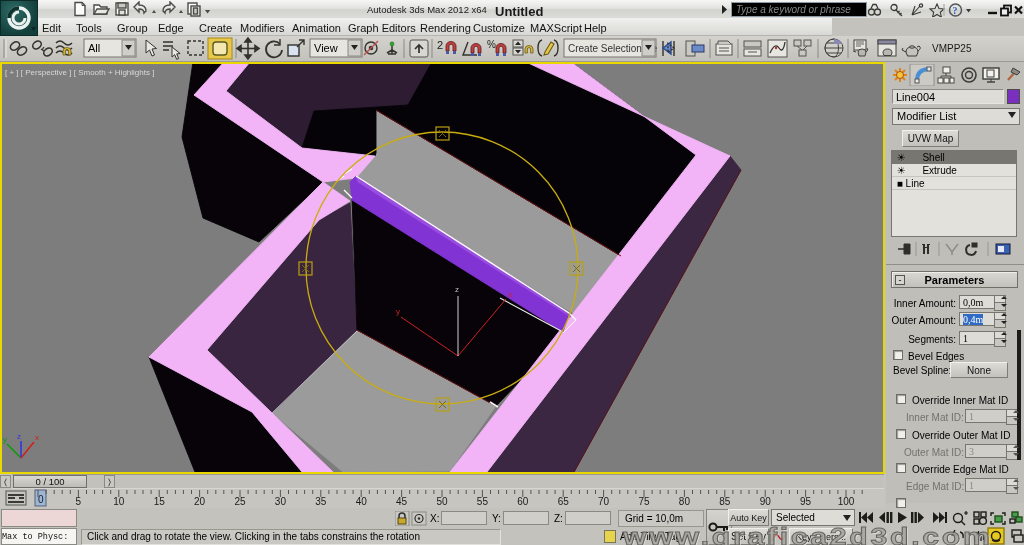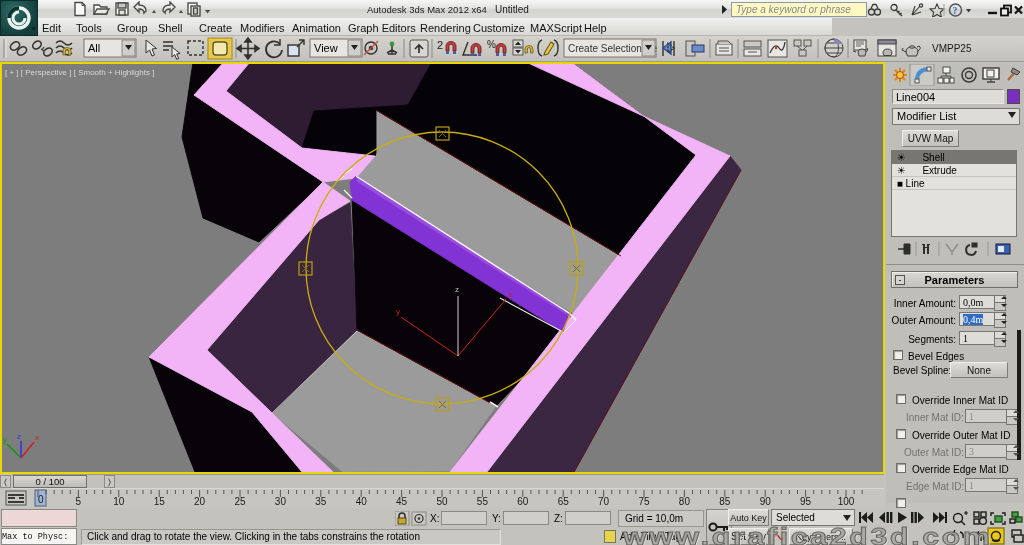--- a/index.html
+++ b/index.html
@@ -8,22 +8,22 @@
 #app { position:absolute; left:0; top:0; width:1024px; height:545px; }
 .abs { position:absolute; }
 
 
 #titlebar { left:0; top:0; width:1024px; height:18px;
   background:linear-gradient(#f6f6f4 0%, #e3e3e0 45%, #d2d2ce 55%, #dcdcd8 100%); }
 #logo { left:0; top:0; width:38px; height:36px;
   background:radial-gradient(circle at 35% 30%, #2e6b66, #133f3c 70%); border:1px solid #0b2a28; z-index:5;}
 #qat { left:72px; top:1px; height:16px; color:#444; }
 #title-text { left:367px; top:4px; font-size:9.5px; color:#1a1a1a; }
-#untitled { left:495px; top:4px; font-size:10px; color:#1a1a1a; }
-#searchbox { left:731px; top:2px; width:136px; height:15px; background:#fef9c3; border:1px solid #8e9aa5;
+#untitled { left:495px; top:4px; font-size:13px; color:#1a1a1a;font-weight:bold; }
+#searchbox { left:731px; top:2px; width:136px; height:15px; background:#000000; border:1px solid #8e9aa5;
   font-style:italic; color:#888; font-size:10px; padding:1px 0 0 4px; }
 
 
 #menubar { left:0; top:18px; width:832px; height:18px;
   background:linear-gradient(#f0f0ee, #d8d8d4); border-bottom:1px solid #b4b4b0; }
 .menu-item { position:absolute; top:4px; font-size:11px; color:#111; }
 
 
 #toolbar { left:0; top:36px; width:1024px; height:26px;
   background:linear-gradient(#d3d2cd, #c2c1bc); border-bottom:1px solid #9b9a95; }
@@ -132,21 +132,21 @@
     </g>
   </svg>
   <div id="title-text" class="abs">Autodesk 3ds Max  2012 x64</div>
   <div id="untitled" class="abs">Untitled</div>
   <div id="searchbox" class="abs">Type a keyword or phrase</div>
 
   <div id="menubar" class="abs">
     <span class="menu-item" style="left:42px">Edit</span>
     <span class="menu-item" style="left:76px">Tools</span>
     <span class="menu-item" style="left:117px">Group</span>
-    <span class="menu-item" style="left:158px">Shell</span>
+    <span class="menu-item" style="left:158px">Edge</span>
     <span class="menu-item" style="left:199px">Create</span>
     <span class="menu-item" style="left:240px">Modifiers</span>
     <span class="menu-item" style="left:292px">Animation</span>
     <span class="menu-item" style="left:348px">Graph Editors</span>
     <span class="menu-item" style="left:420px">Rendering</span>
     <span class="menu-item" style="left:473px">Customize</span>
     <span class="menu-item" style="left:530px">MAXScript</span>
     <span class="menu-item" style="left:584px">Help</span>
   </div>
 

